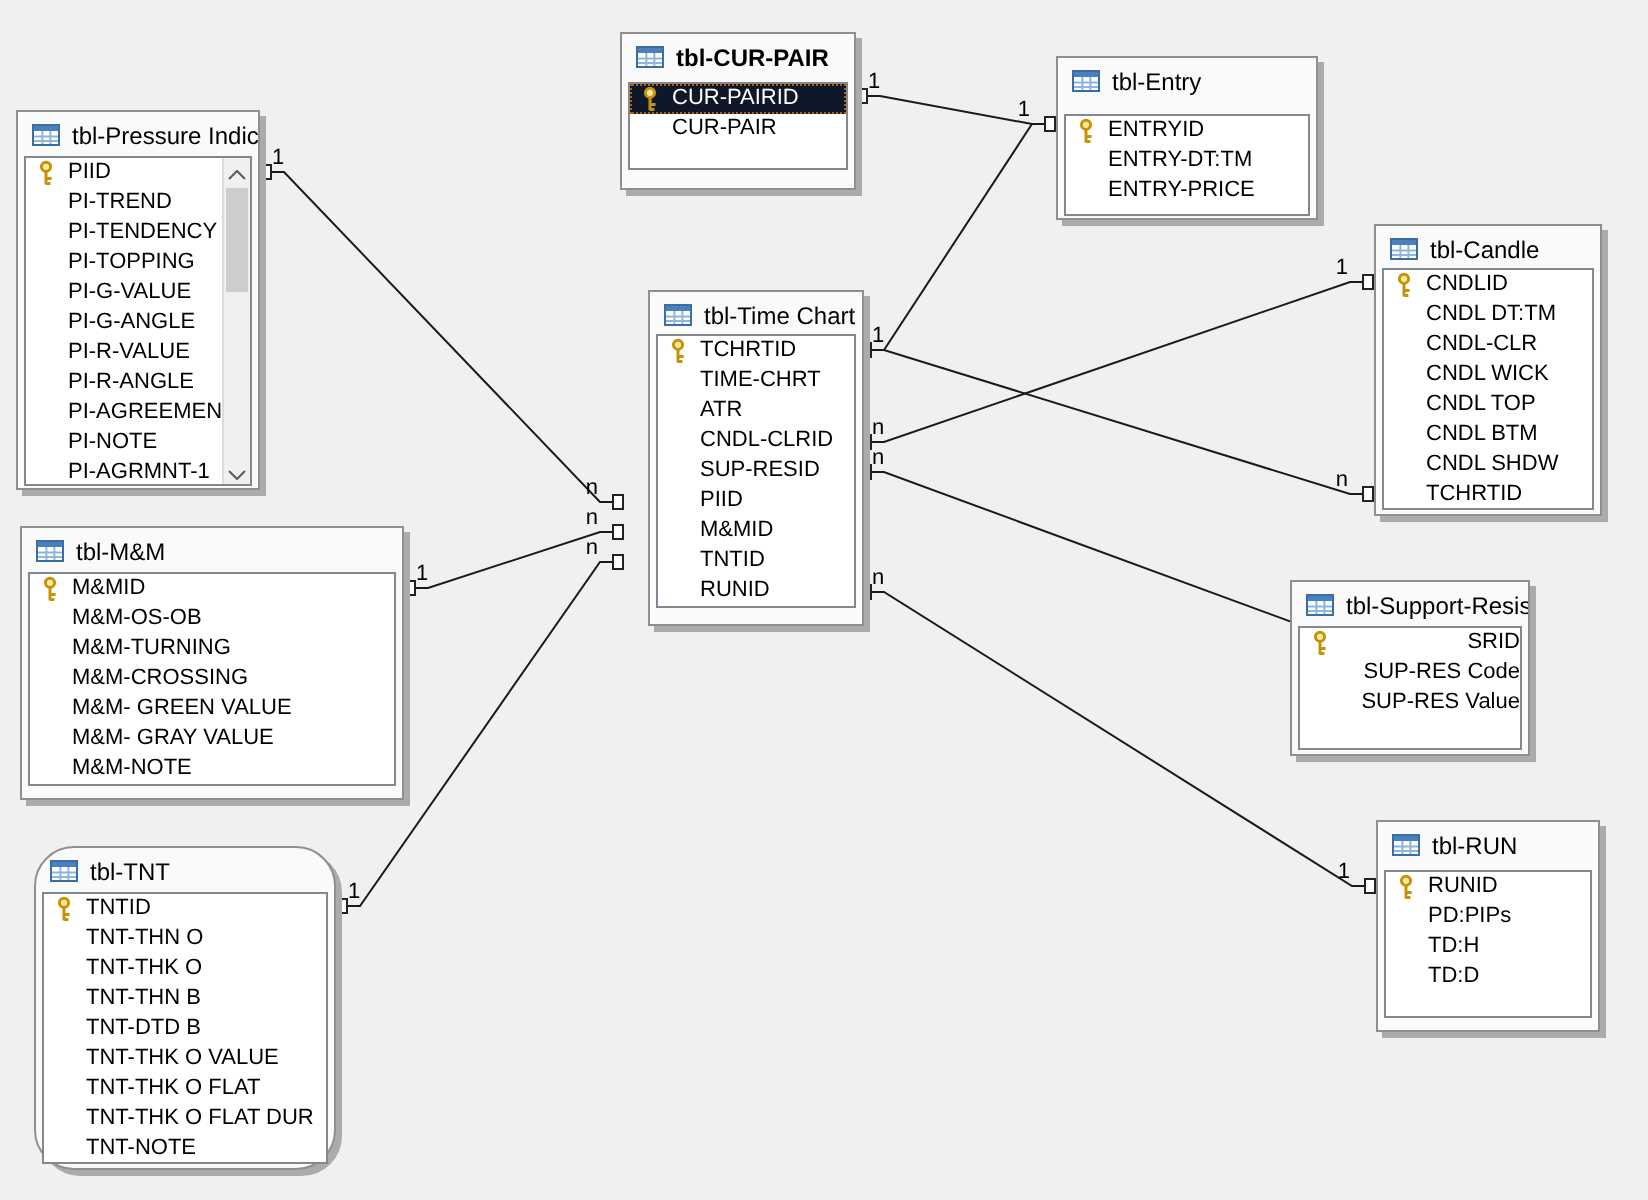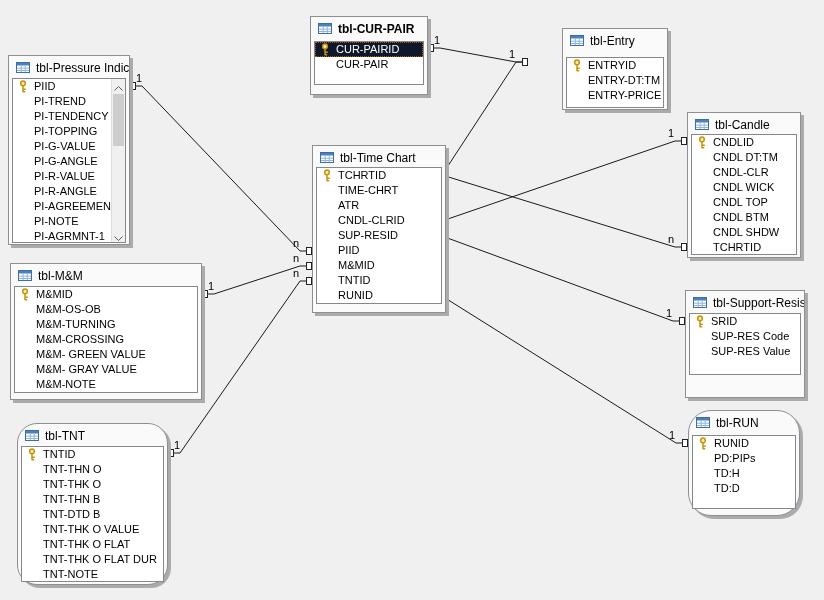--- a/index.html
+++ b/index.html
@@ -230,21 +230,21 @@
     <span class="fld-name">CUR-PAIRID</span>
   </div>
 
   <div class="fld">
     
     <span class="fld-name">CUR-PAIR</span>
   </div>
 </div>
   </div>
 
-  <div class="tbl" style="left: 528px; top: 28px; width: 106px; height: 82px; margin-left: 34px;">
+  <div class="tbl" style="left: 528px; top: 28px; width: 131px; height: 82px;">
     <div class="tbl-title">
       <span class="tbl-icon">
         <svg width="14" height="11" viewBox="0 0 14 11">
           <rect x="0.5" y="0.5" width="13" height="10" fill="#ffffff" stroke="#3a6ea5"></rect>
           <rect x="1" y="1" width="12" height="2.5" fill="#4a80bd"></rect>
           <path d="M1 6.2 H13 M1 8.5 H13 M5.2 3.5 V10 M9.2 3.5 V10" stroke="#8fb4dd" stroke-width="1" fill="none"></path>
         </svg>
       </span>
       <span class="tbl-name">tbl-Entry</span>
     </div>
@@ -323,21 +323,21 @@
     <span class="fld-name">CNDL SHDW</span>
   </div>
 
   <div class="fld">
     
     <span class="fld-name">TCHRTID</span>
   </div>
 </div>
   </div>
 
-  <div class="tbl" style="left: 312px; top: 145px; width: 134px; height: 168px;">
+  <div class="tbl" style="left: 324px; top: 145px; width: 108px; height: 168px;">
     <div class="tbl-title">
       <span class="tbl-icon">
         <svg width="14" height="11" viewBox="0 0 14 11">
           <rect x="0.5" y="0.5" width="13" height="10" fill="#ffffff" stroke="#3a6ea5"></rect>
           <rect x="1" y="1" width="12" height="2.5" fill="#4a80bd"></rect>
           <path d="M1 6.2 H13 M1 8.5 H13 M5.2 3.5 V10 M9.2 3.5 V10" stroke="#8fb4dd" stroke-width="1" fill="none"></path>
         </svg>
       </span>
       <span class="tbl-name">tbl-Time Chart</span>
     </div>
@@ -441,21 +441,21 @@
     <span class="fld-name">M&amp;M- GRAY VALUE</span>
   </div>
 
   <div class="fld">
     
     <span class="fld-name">M&amp;M-NOTE</span>
   </div>
 </div>
   </div>
 
-  <div class="tbl" style="left: 685px; top: 290px; width: 120px; height: 108px;">
+  <div class="tbl" style="left: 645px; top: 290px; width: 120px; height: 88px; text-align: right;">
     <div class="tbl-title">
       <span class="tbl-icon">
         <svg width="14" height="11" viewBox="0 0 14 11">
           <rect x="0.5" y="0.5" width="13" height="10" fill="#ffffff" stroke="#3a6ea5"></rect>
           <rect x="1" y="1" width="12" height="2.5" fill="#4a80bd"></rect>
           <path d="M1 6.2 H13 M1 8.5 H13 M5.2 3.5 V10 M9.2 3.5 V10" stroke="#8fb4dd" stroke-width="1" fill="none"></path>
         </svg>
       </span>
       <span class="tbl-name">tbl-Support-Resis</span>
     </div>
@@ -475,21 +475,21 @@
     <span class="fld-name">SUP-RES Code</span>
   </div>
 
   <div class="fld">
     
     <span class="fld-name">SUP-RES Value</span>
   </div>
 </div>
   </div>
 
-  <div class="tbl" style="left: 688px; top: 410px; width: 112px; height: 106px; border-radius: 23px;">
+  <div class="tbl" style="left: 688px; top: 410px; width: 112px; height: 106px;">
     <div class="tbl-title">
       <span class="tbl-icon">
         <svg width="14" height="11" viewBox="0 0 14 11">
           <rect x="0.5" y="0.5" width="13" height="10" fill="#ffffff" stroke="#3a6ea5"></rect>
           <rect x="1" y="1" width="12" height="2.5" fill="#4a80bd"></rect>
           <path d="M1 6.2 H13 M1 8.5 H13 M5.2 3.5 V10 M9.2 3.5 V10" stroke="#8fb4dd" stroke-width="1" fill="none"></path>
         </svg>
       </span>
       <span class="tbl-name">tbl-RUN</span>
     </div>

